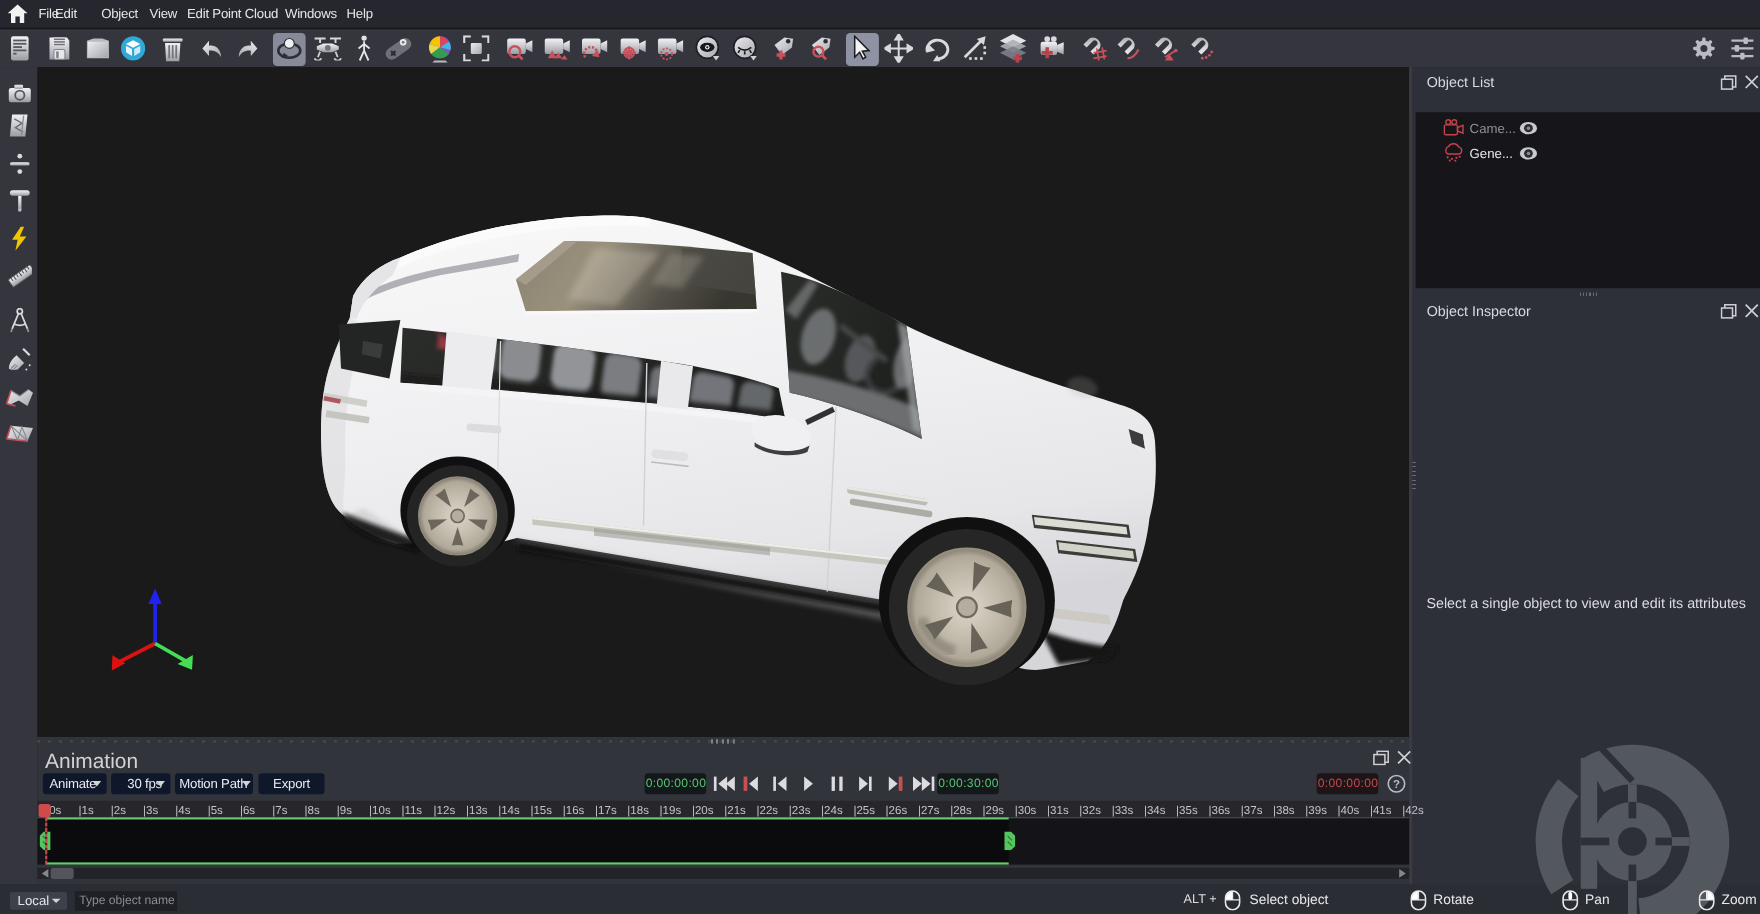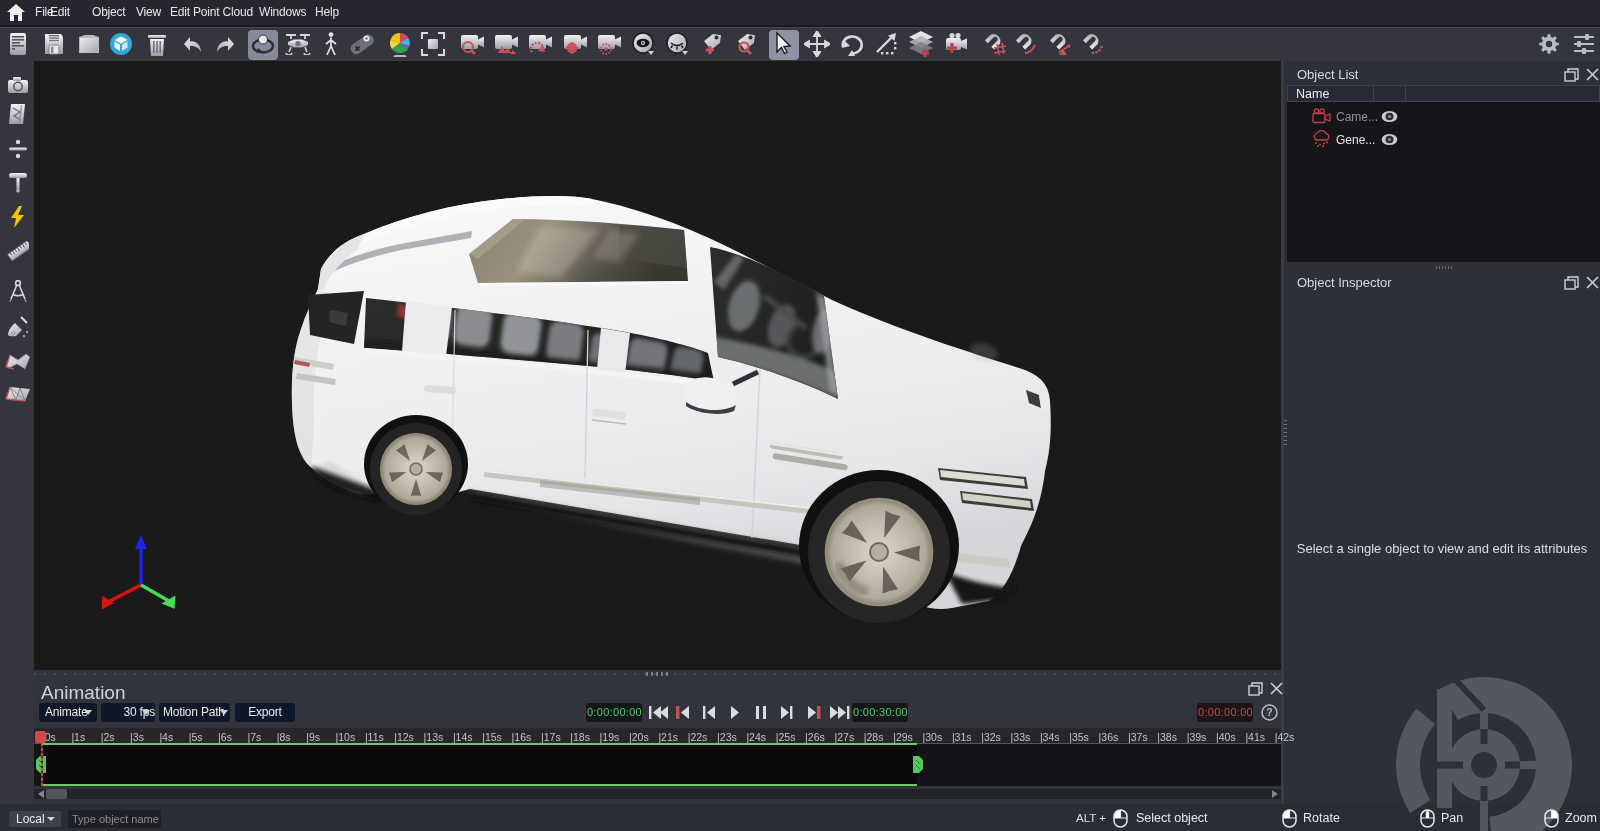--- a/index.html
+++ b/index.html
@@ -528,25 +528,20 @@
   </div>
 <div id="rightpanel">
     <div class="abs" style="left:13px;top:6px;color:#d8d9de;font-size:13px">Object List</div>
     <svg class="abs" style="left:280px;top:7px" width="15" height="14" viewBox="0 0 15 14">
       <path d="M4 4 L4 1 L14 1 L14 11 L11 11" fill="none" stroke="#cdced4" stroke-width="1.4"></path>
       <rect x="1" y="4" width="10" height="9" fill="none" stroke="#cdced4" stroke-width="1.4"></rect>
     </svg>
     <svg class="abs" style="left:302px;top:7px" width="13" height="13" viewBox="0 0 13 13">
       <path d="M1 1 L12 12 M12 1 L1 12" stroke="#cdced4" stroke-width="1.6"></path>
     </svg>
-    <div class="abs" style="left:3px;top:24px;width:313px;height:17px;background:#262a36;border:1px solid #3d414e">
-      <span style="position:absolute;left:8px;top:1px;color:#ecedf0;font-size:12.5px">Name</span>
-      <div class="abs" style="left:85px;top:0;width:1px;height:17px;background:#3d414e"></div>
-      <div class="abs" style="left:117px;top:0;width:1px;height:17px;background:#3d414e"></div>
-    </div>
     <div class="abs" style="left:3px;top:41px;width:313px;height:160px;background:#16161a">
       <svg class="abs" style="left:25px;top:6px" width="19" height="16" viewBox="0 0 19 16">
         <g stroke="#c4404a" stroke-width="1.3" fill="none">
           <circle cx="4.5" cy="3" r="2.2"></circle>
           <circle cx="10" cy="3" r="2.2"></circle>
           <rect x="1" y="5.5" width="12" height="9" rx="1.5"></rect>
           <path d="M13 8 L18 6 L18 13 L13 11 Z"></path>
         </g>
       </svg>
       <span class="abs" style="left:49px;top:8px;color:#8f9096;font-size:12px">Came...</span>
@@ -593,21 +588,21 @@
     <div class="abs" style="left:612px;top:2px;width:22px;height:4px;background:repeating-linear-gradient(90deg,#7e8088 0,#7e8088 2px,transparent 2px,transparent 5px)"></div>
     <div class="abs" style="left:7px;top:12px;color:#d2d2d7;font-size:19px">Animation</div>
     <svg class="abs" style="left:1214px;top:12px" width="15" height="14" viewBox="0 0 15 14">
       <path d="M4 4 L4 1 L14 1 L14 11 L11 11" fill="none" stroke="#cdced4" stroke-width="1.4"></path>
       <rect x="1" y="4" width="10" height="9" fill="none" stroke="#cdced4" stroke-width="1.4"></rect>
     </svg>
     <svg class="abs" style="left:1236px;top:12px" width="13" height="13" viewBox="0 0 13 13">
       <path d="M1 1 L12 12 M12 1 L1 12" stroke="#cdced4" stroke-width="1.6"></path>
     </svg>
     <div class="tbtn" style="left:5px;top:33px;width:58px;height:19px;line-height:19px;text-align:left;padding-left:6px">Animate<span style="position:absolute;right:5px;top:7px;width:0;height:0;border-left:4.5px solid transparent;border-right:4.5px solid transparent;border-top:5px solid #d2d2d7"></span></div>
-    <div class="tbtn" style="left:67px;top:33px;width:54px;height:19px;line-height:19px;text-align:right;padding-left:7px">30 fps<span style="position:absolute;right:5px;top:7px;width:0;height:0;border-left:4.5px solid transparent;border-right:4.5px solid transparent;border-top:5px solid #d2d2d7"></span></div>
+    <div class="tbtn" style="left:67px;top:33px;width:54px;height:19px;line-height:19px;text-align:center;padding-left:7px">30 fps<span style="position:absolute;right:5px;top:7px;width:0;height:0;border-left:4.5px solid transparent;border-right:4.5px solid transparent;border-top:5px solid #d2d2d7"></span></div>
     <div class="tbtn" style="left:125px;top:33px;width:71px;height:19px;line-height:19px;text-align:left;padding-left:4px">Motion Path<span style="position:absolute;right:2px;top:7px;width:0;height:0;border-left:4.5px solid transparent;border-right:4.5px solid transparent;border-top:5px solid #d2d2d7"></span></div>
     <div class="tbtn" style="left:201px;top:33px;width:60px;height:19px;line-height:19px;text-align:center">Export</div>
     <div class="gtime" style="left:552px;top:33px;width:56px;height:19px">0:00:00:00</div>
     <div class="gtime" style="left:818px;top:33px;width:56px;height:19px">0:00:30:00</div>
     <svg class="abs" style="left:610px;top:34px" width="240" height="17" viewBox="0 0 240 17">
       <g fill="#dcdce0">
         <rect x="5" y="2" width="2.4" height="13"></rect>
         <path d="M17 2 L9 8.5 L17 15 Z"></path>
         <path d="M24 2 L16 8.5 L24 15 Z"></path>
         <rect x="32" y="2" width="3.4" height="13" fill="#c75050"></rect>

